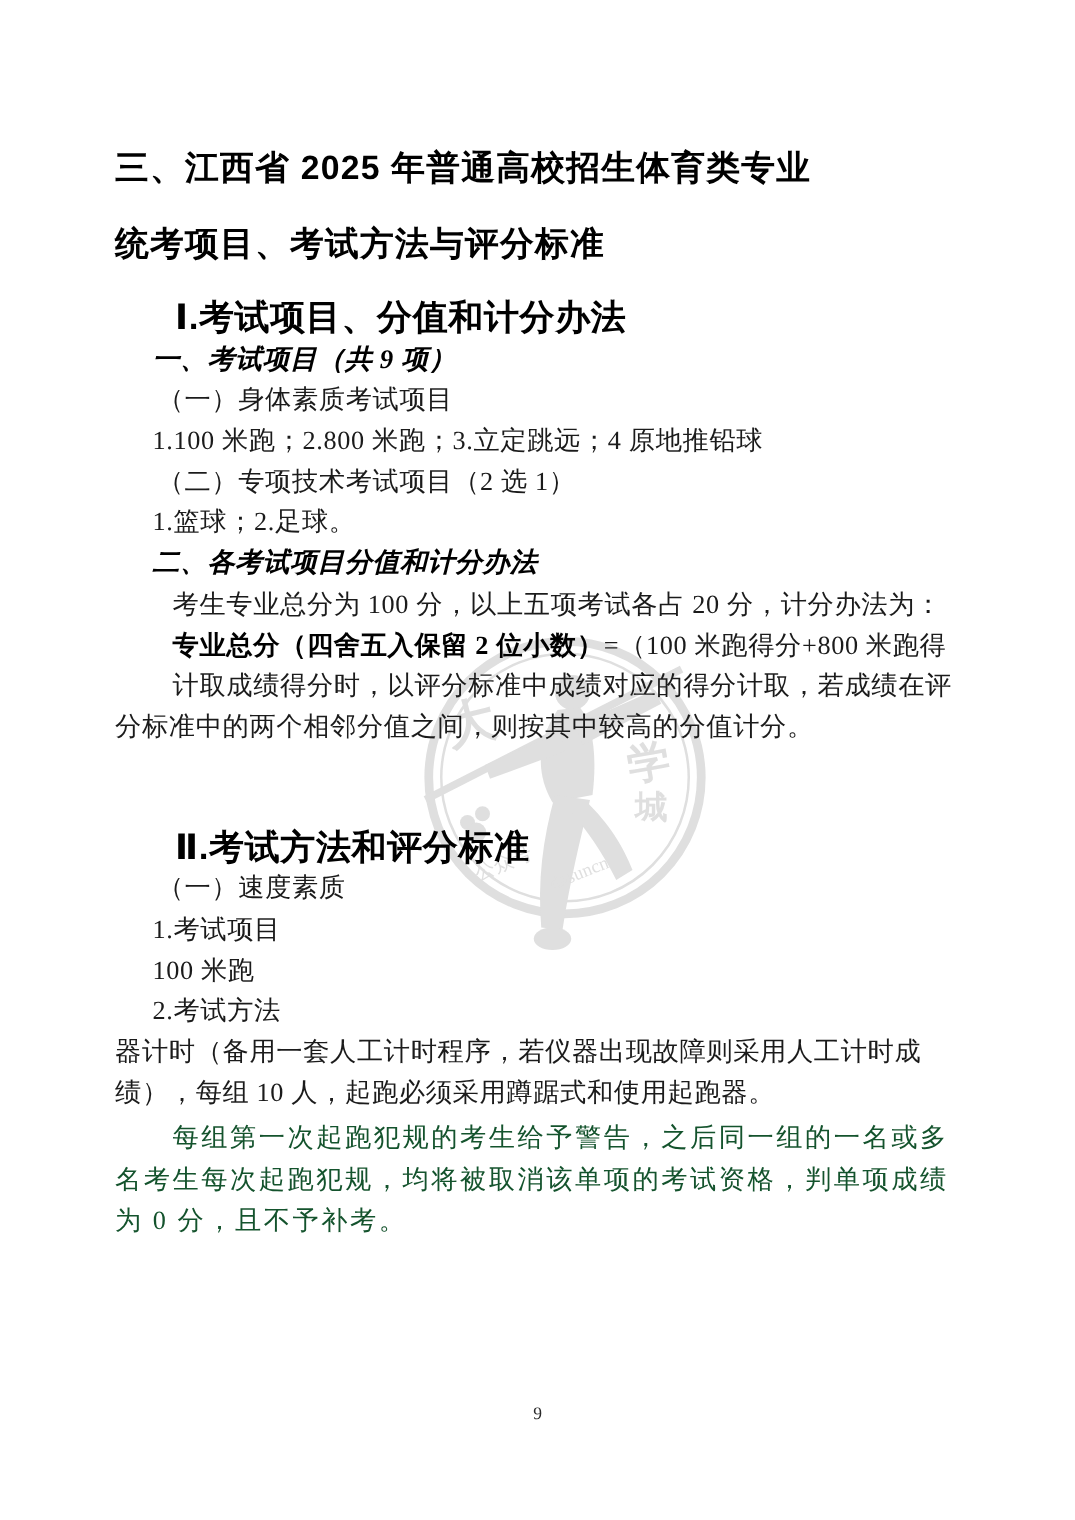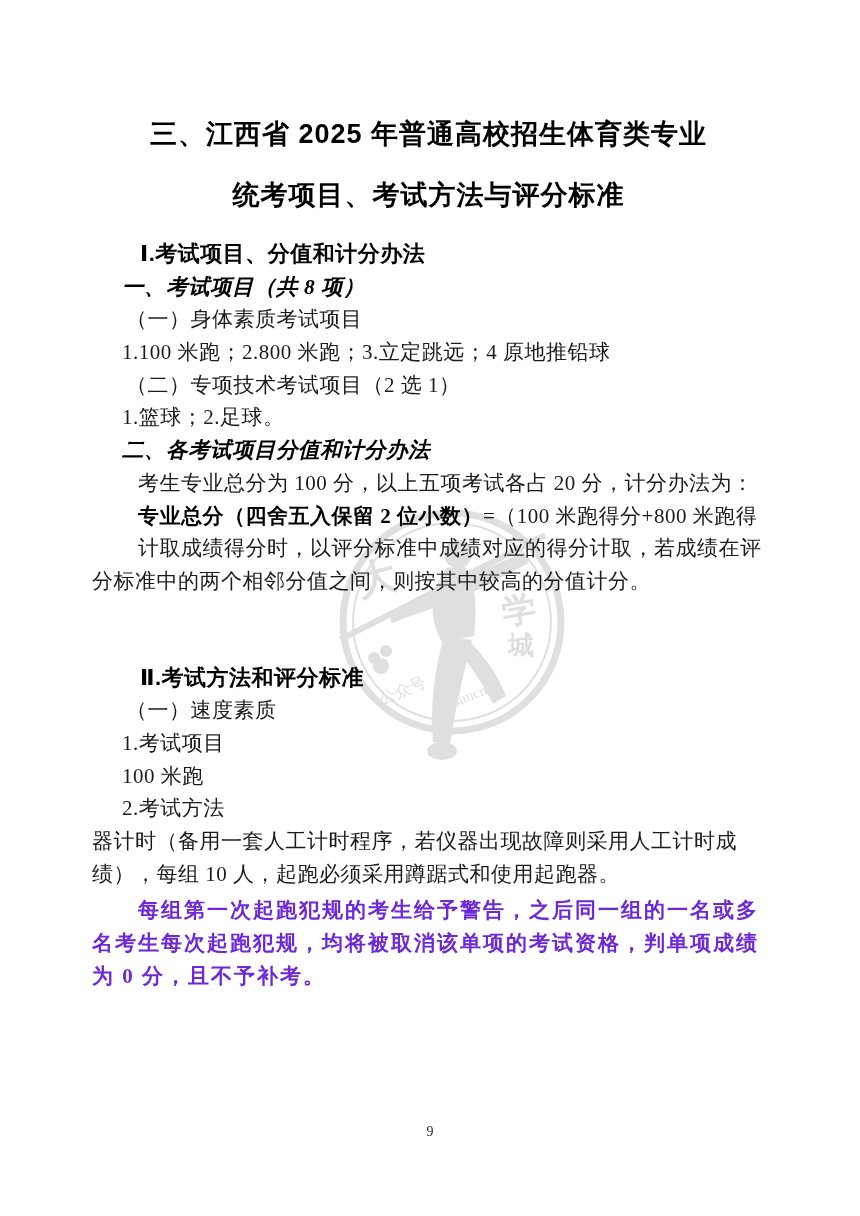--- a/index.html
+++ b/index.html
@@ -11,58 +11,58 @@
     overflow:hidden;
     font-family:"Liberation Serif","DejaVu Serif",serif;
     color:#1b1b1b;
   }
   .content{
     position:absolute;
     left:92px; top:0; width:673px;
   }
   .doc-title{
     margin-top:112px;
-    text-align:center;
+    text-align:left;
     font-family:"Liberation Sans","DejaVu Sans",sans-serif;
     font-weight:bold;
     font-size:27px;
     line-height:45px;
     color:#000;
     letter-spacing:1px;
   }
   .lines{ margin-top:20px; }
   .ln{
     font-size:21px;
     line-height:32.7px;
     height:32.7px;
     white-space:nowrap;
     letter-spacing:0.5px;
   }
   .ln-h1{
     font-family:"Liberation Sans","DejaVu Sans",sans-serif;
     font-weight:bold;
-    font-size:22px;
+    font-size:28px;
     color:#000;
     margin-left:48px;
   }
   .ln-h2{
     font-weight:bold;
     font-style:italic;
     font-size:21.5px;
     color:#000;
     margin-left:30px;
   }
   .ln-paren{ margin-left:34px; }
   .ln-num{ margin-left:30px; }
   .ln-ind2{ margin-left:46px; }
   .ln-flush{ margin-left:0; }
   .ln-gap{ margin-top:64px; }
   .ln-bold{
-    font-weight:bold;
-    color:#6d28d9;
+    font-weight:normal;
+    color:#14532d;
     letter-spacing:2px;
   }
   .ln-bold-first{ margin-top:4px; }
   .b{ font-weight:bold; color:#000; }
   .page-number{
     position:absolute;
     left:0; top:1124px; width:100%;
     text-align:center;
     font-size:14px;
     color:#2a2a2a;
@@ -108,21 +108,21 @@
       <text x="102" y="206" font-size="15" transform="rotate(-22 120 198)">dasuncn</text>
     </g>
   </svg>
 
   <div class="content">
     <div class="doc-title">三、江西省 2025 年普通高校招生体育类专业</div>
     <div class="doc-title" style="margin-top:16px;">统考项目、考试方法与评分标准</div>
 
     <div class="lines">
       <div class="ln ln-h1">Ⅰ.考试项目、分值和计分办法</div>
-      <div class="ln ln-h2">一、考试项目（共 8 项）</div>
+      <div class="ln ln-h2">一、考试项目（共 9 项）</div>
       <div class="ln ln-paren">（一）身体素质考试项目</div>
       <div class="ln ln-num">1.100 米跑；2.800 米跑；3.立定跳远；4 原地推铅球</div>
       <div class="ln ln-paren">（二）专项技术考试项目（2 选 1）</div>
       <div class="ln ln-num">1.篮球；2.足球。</div>
       <div class="ln ln-h2">二、各考试项目分值和计分办法</div>
       <div class="ln ln-ind2">考生专业总分为 100 分，以上五项考试各占 20 分，计分办法为：</div>
       <div class="ln ln-ind2"><span class="b">专业总分（四舍五入保留 2 位小数）</span><span>=（100 米跑得分+800 米跑得</span></div>
       <div class="ln ln-ind2">计取成绩得分时，以评分标准中成绩对应的得分计取，若成绩在评</div>
       <div class="ln ln-flush">分标准中的两个相邻分值之间，则按其中较高的分值计分。</div>
       <div class="ln ln-h1 ln-gap">Ⅱ.考试方法和评分标准</div>

